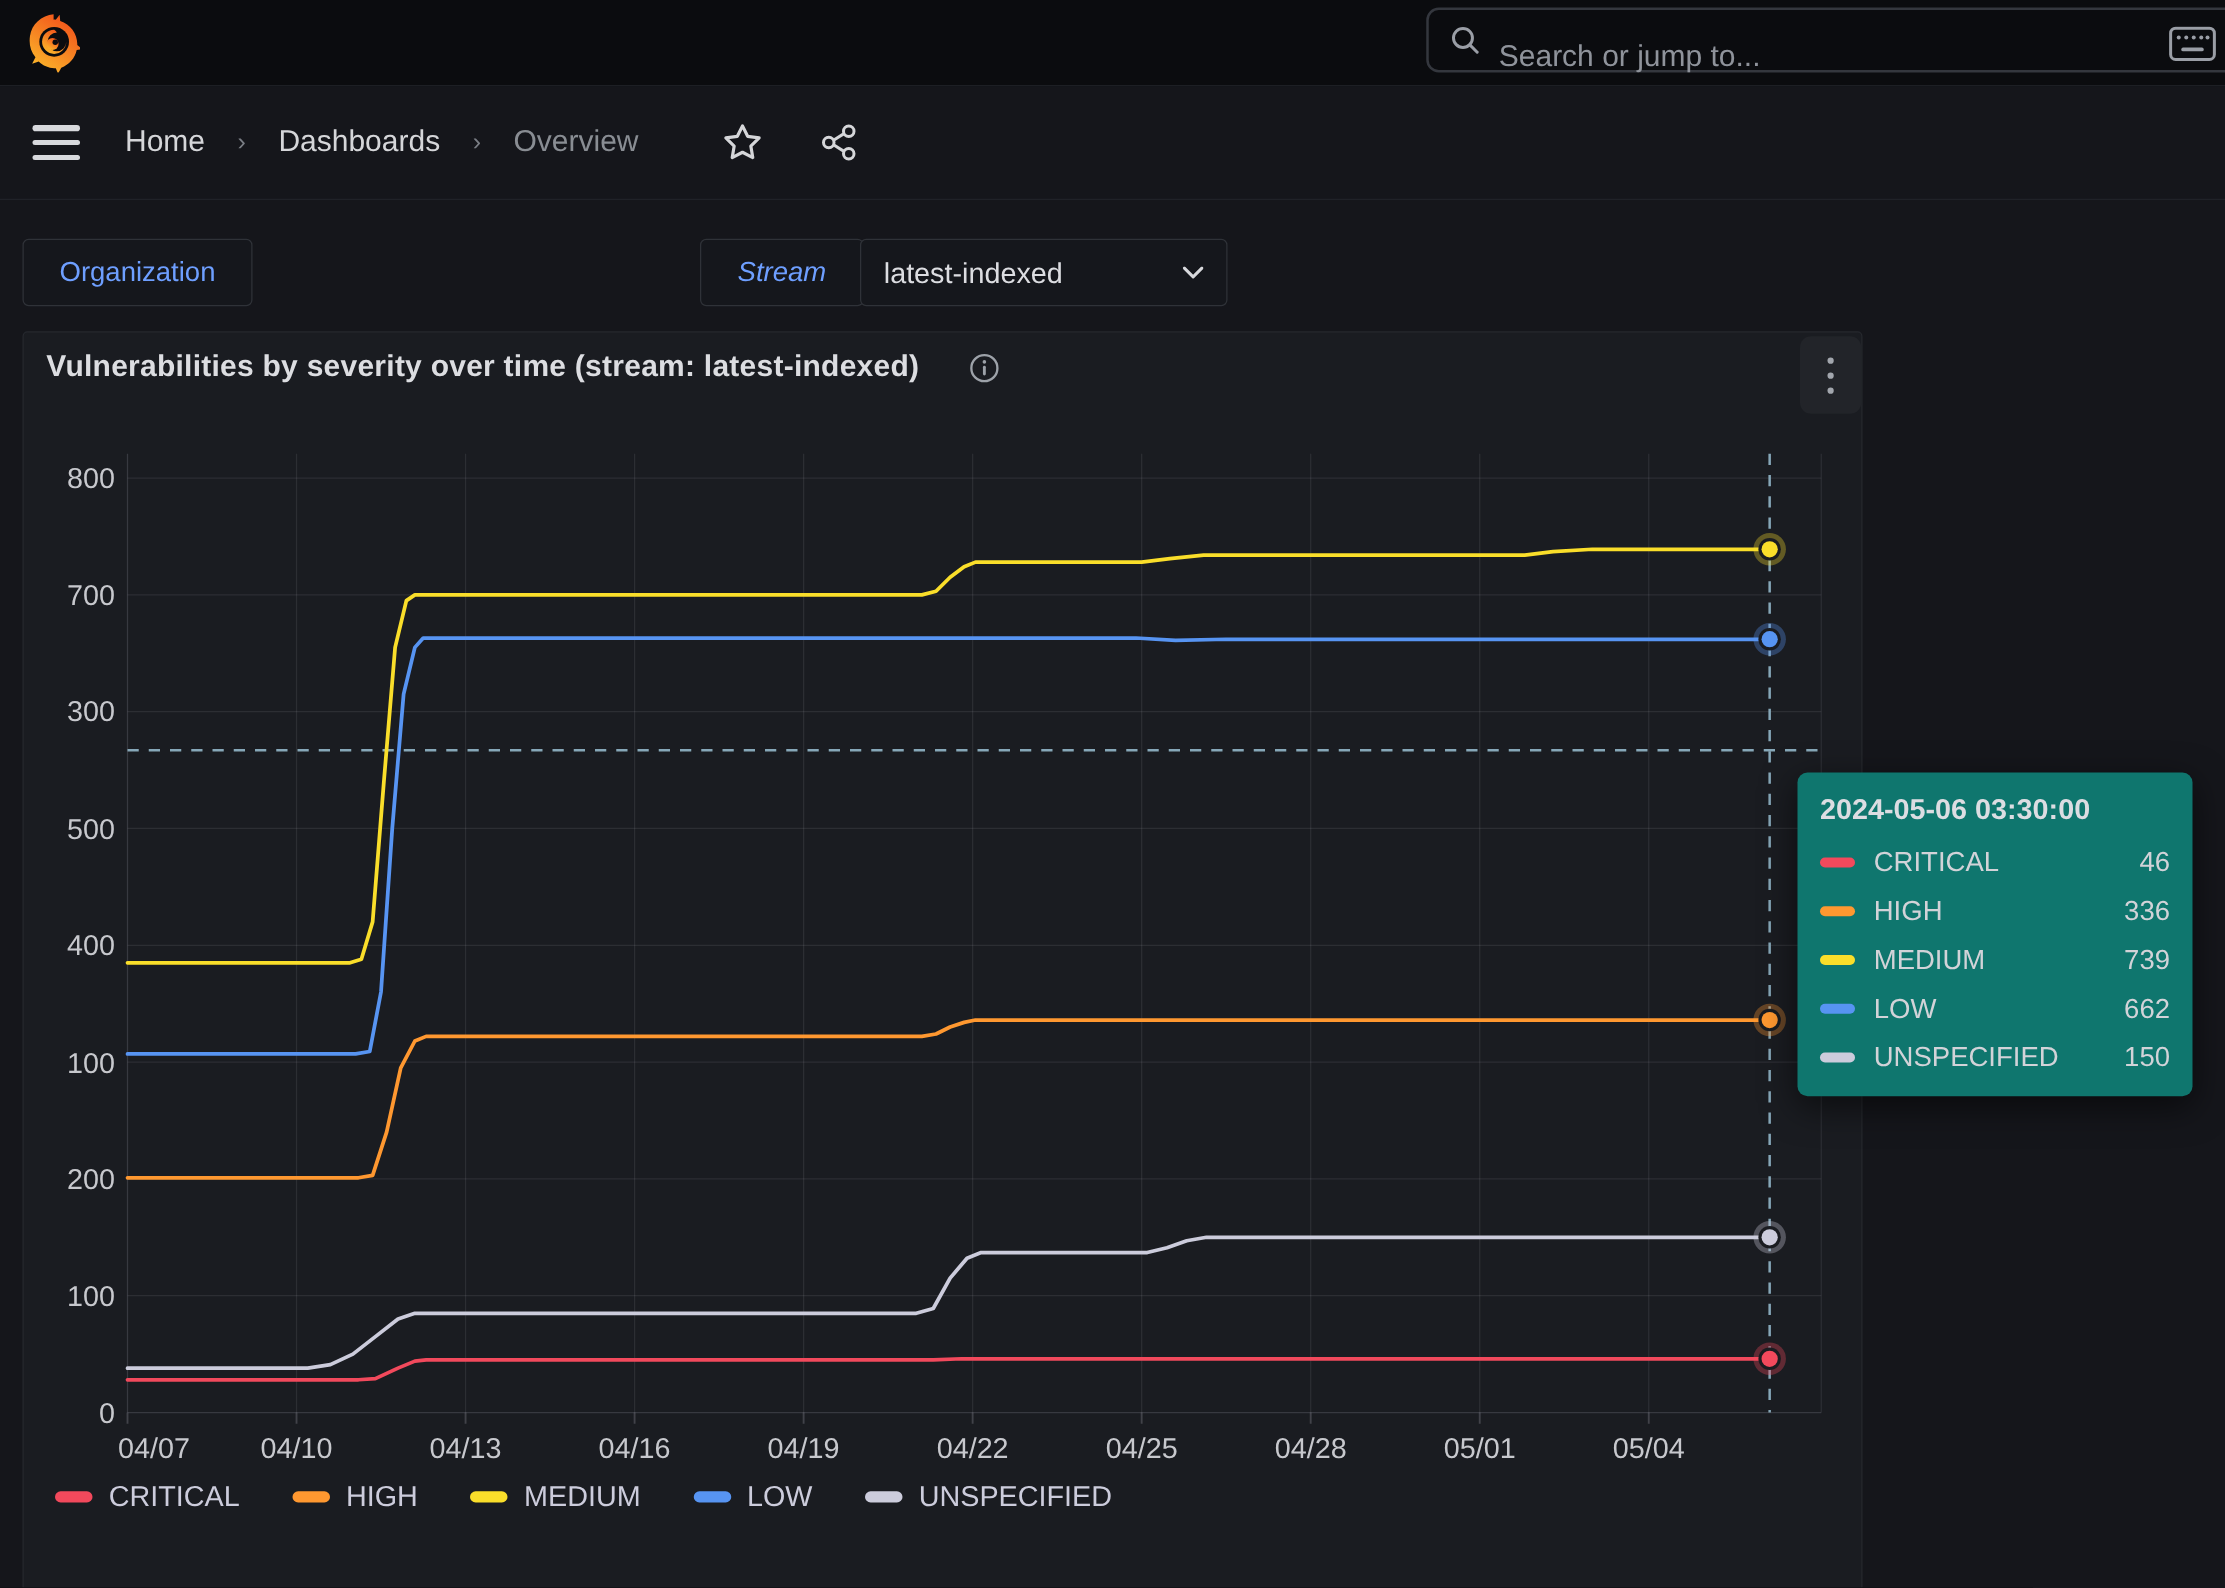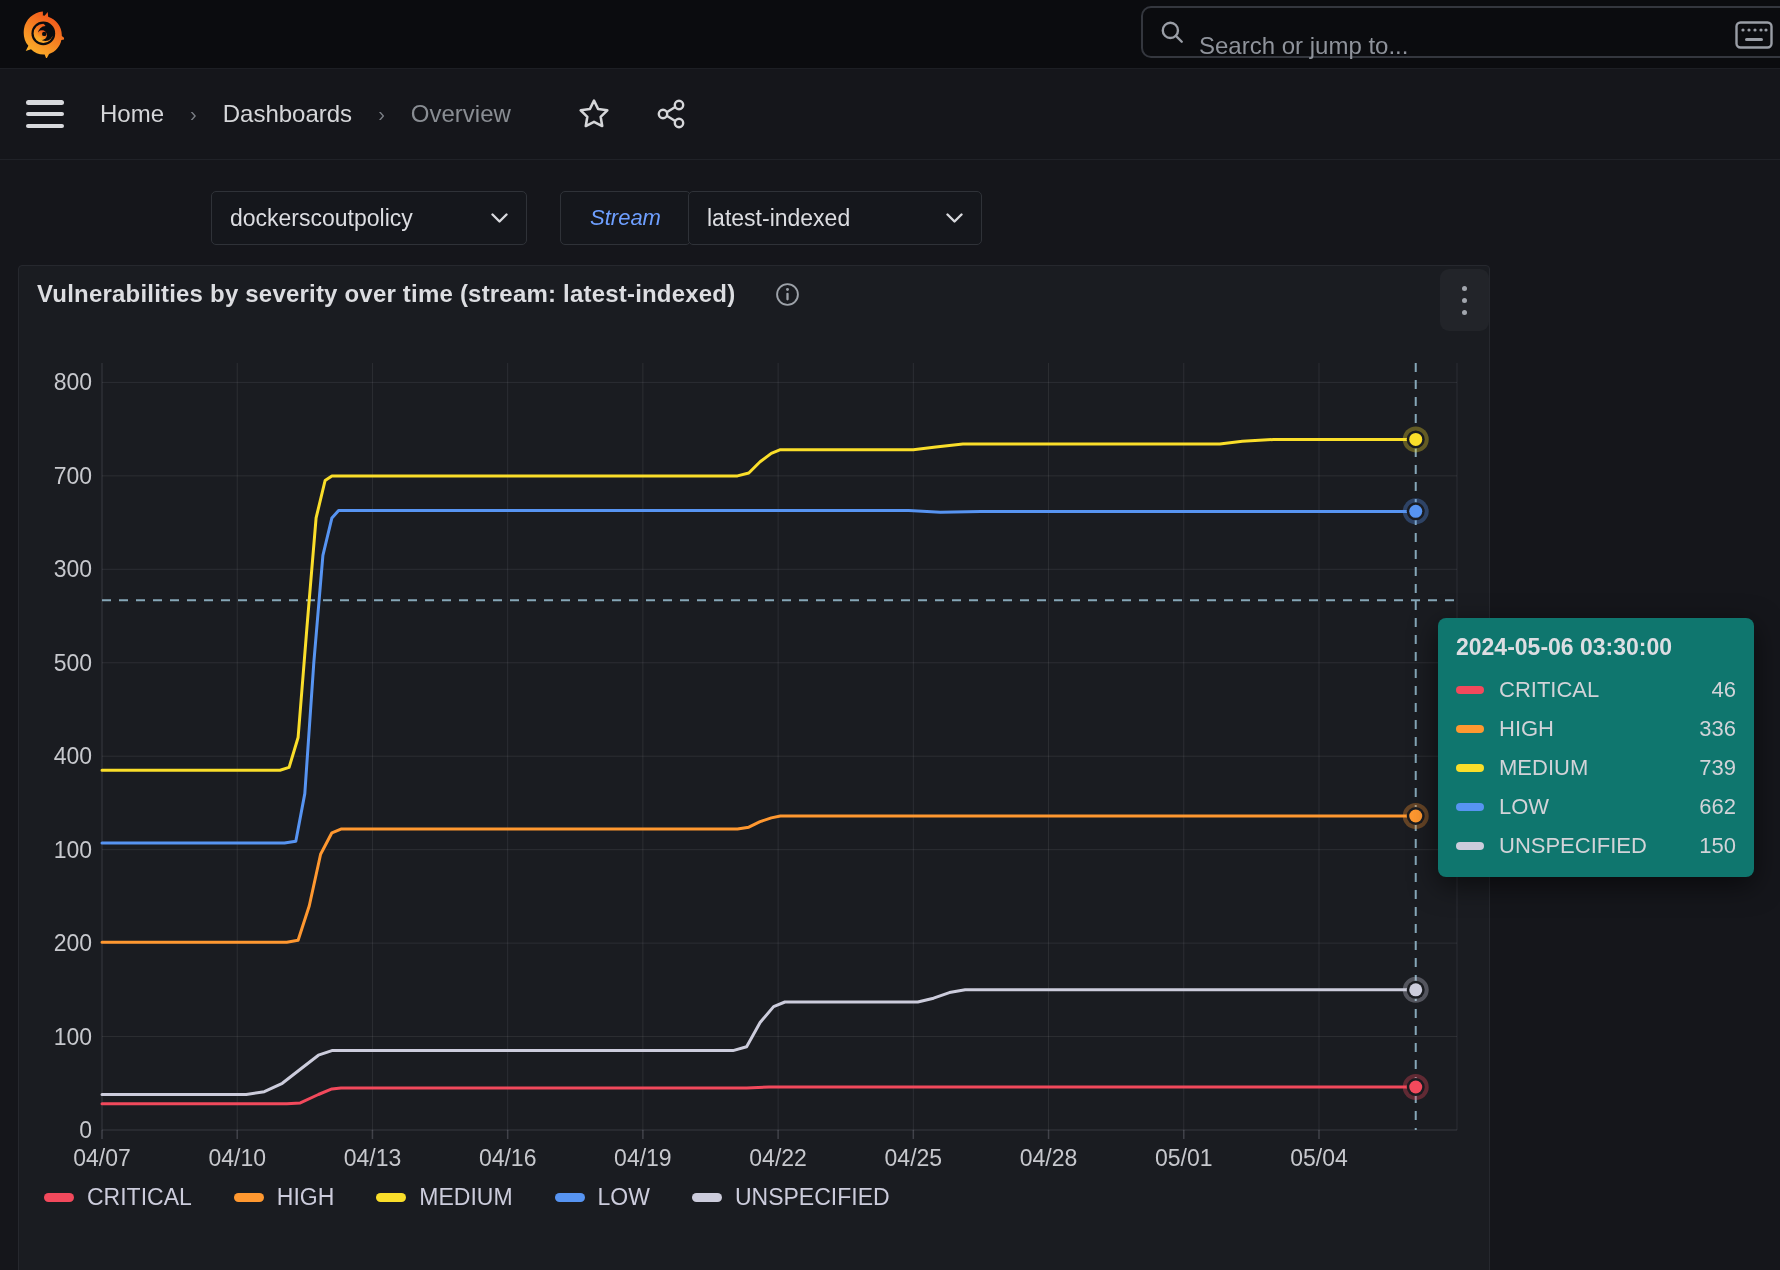--- a/index.html
+++ b/index.html
@@ -130,27 +130,21 @@
     </svg>
     <svg class="nav-ico" width="32" height="32" viewBox="0 0 32 32">
       <circle cx="24" cy="7" r="4.2" fill="none" stroke="#d5d6d9" stroke-width="2.4"></circle>
       <circle cx="24" cy="25" r="4.2" fill="none" stroke="#d5d6d9" stroke-width="2.4"></circle>
       <circle cx="8" cy="16" r="4.2" fill="none" stroke="#d5d6d9" stroke-width="2.4"></circle>
       <line x1="11.8" y1="14.2" x2="20.2" y2="8.9" stroke="#d5d6d9" stroke-width="2.4"></line>
       <line x1="11.8" y1="17.8" x2="20.2" y2="23.1" stroke="#d5d6d9" stroke-width="2.4"></line>
     </svg>
   </div>
 
-  <div class="fbox val" id="f-org-v">
-    <span>dockerscoutpolicy</span>
-    <span class="spacer"></span>
-    <svg class="chev" width="17" height="11" viewBox="0 0 17 11">
-      <polyline points="1.5,1.5 8.5,8.5 15.5,1.5" fill="none" stroke="#d8d9dd" stroke-width="2.4" stroke-linecap="round" stroke-linejoin="round"></polyline>
-    </svg>
-  </div>
+  <div class="fbox lbl" id="f-org-l">Organization</div>
   <div class="fbox lbl" id="f-str-l">Stream</div>
   <div class="fbox val" id="f-str-v">
     <span>latest-indexed</span>
     <span class="spacer"></span>
     <svg class="chev" width="17" height="11" viewBox="0 0 17 11">
       <polyline points="1.5,1.5 8.5,8.5 15.5,1.5" fill="none" stroke="#d8d9dd" stroke-width="2.4" stroke-linecap="round" stroke-linejoin="round"></polyline>
     </svg>
   </div>
 
   <div class="panel">
@@ -230,21 +224,21 @@
       <div class="ylabel" style="top: 1023.55px;">100</div>
       <div class="ylabel" style="top: 930.1px;">200</div>
       <div class="ylabel" style="top: 836.65px;">100</div>
       <div class="ylabel" style="top: 743.2px;">400</div>
       <div class="ylabel" style="top: 649.75px;">500</div>
       <div class="ylabel" style="top: 556.3px;">300</div>
       <div class="ylabel" style="top: 462.85px;">700</div>
       <div class="ylabel" style="top: 369.4px;">800</div>
     </div>
   <div id="xlabels">
-      <div class="xlabel" style="left: 52px;">04/07</div>
+      <div class="xlabel" style="left: 52px; text-align: right;">04/07</div>
       <div class="xlabel" style="left: 187.222px;">04/10</div>
       <div class="xlabel" style="left: 322.444px;">04/13</div>
       <div class="xlabel" style="left: 457.666px;">04/16</div>
       <div class="xlabel" style="left: 592.888px;">04/19</div>
       <div class="xlabel" style="left: 728.11px;">04/22</div>
       <div class="xlabel" style="left: 863.332px;">04/25</div>
       <div class="xlabel" style="left: 998.554px;">04/28</div>
       <div class="xlabel" style="left: 1133.78px;">05/01</div>
       <div class="xlabel" style="left: 1269px;">05/04</div>
     </div>

